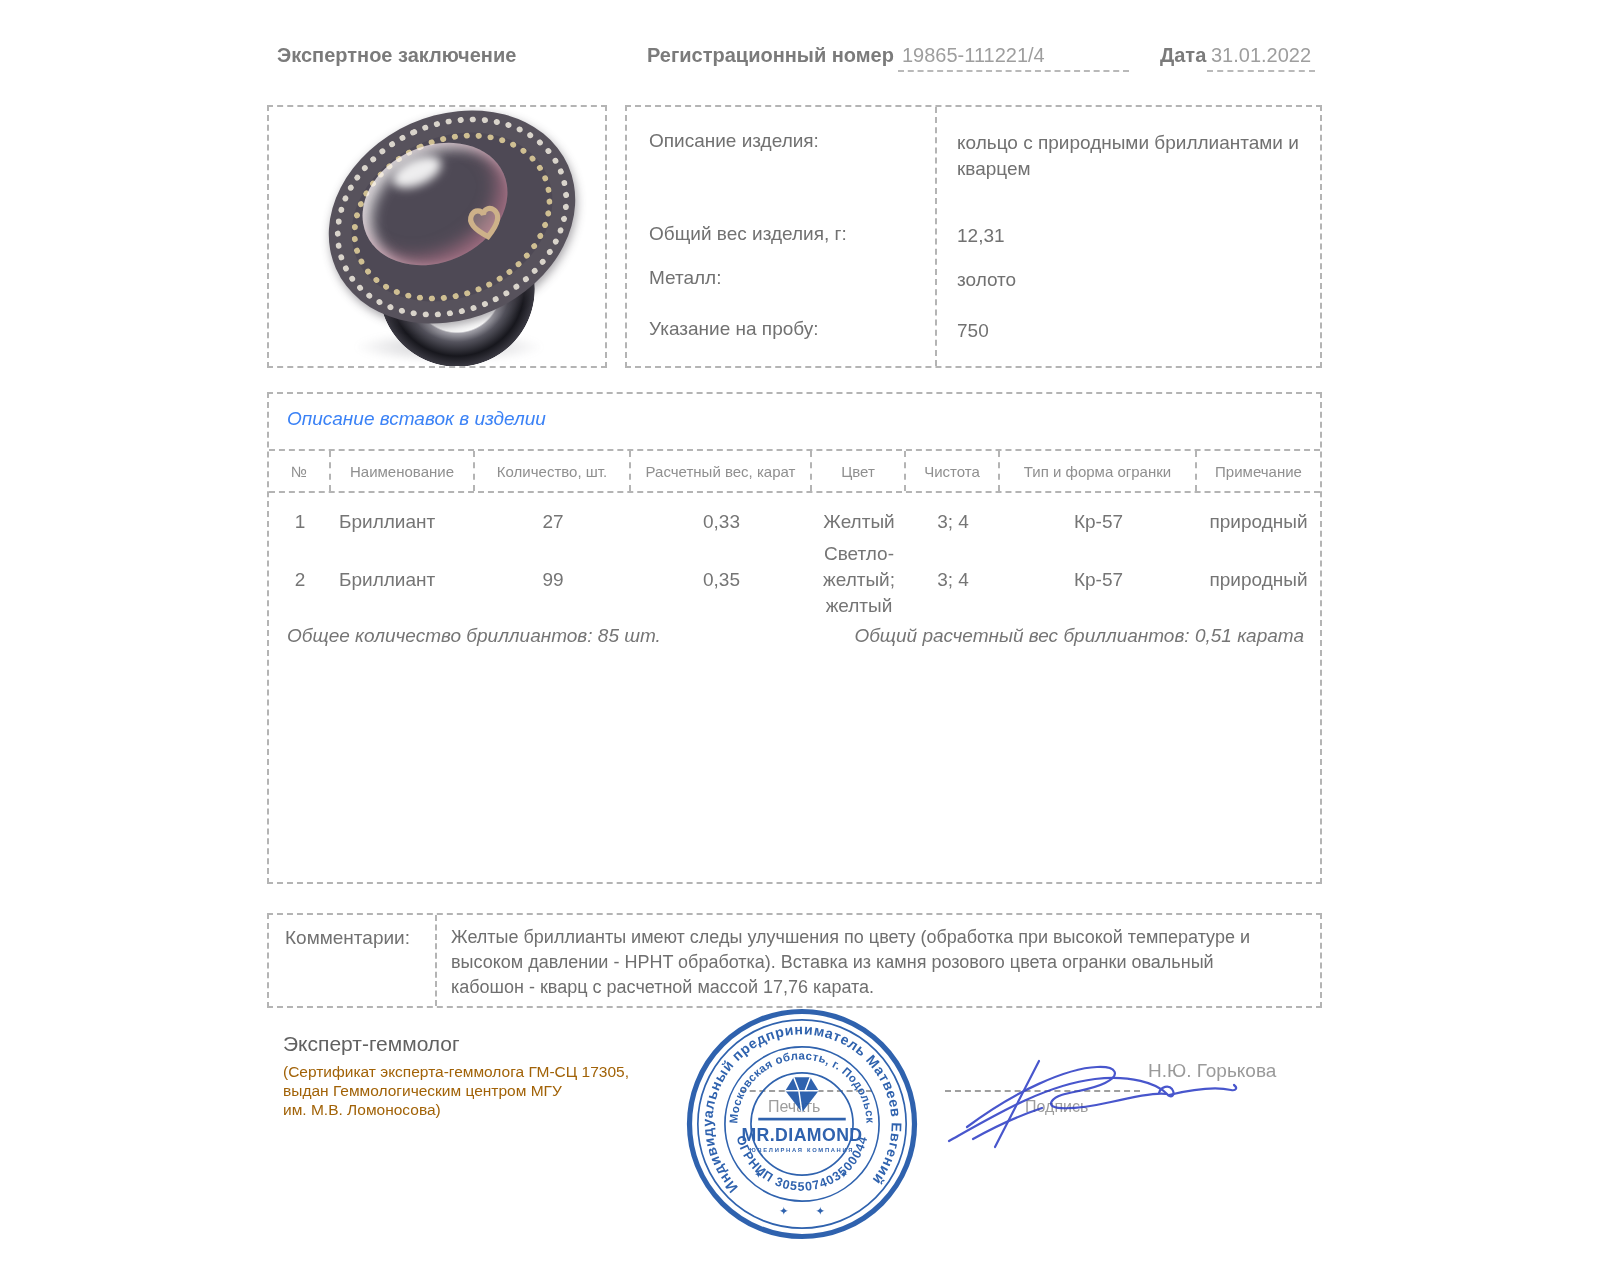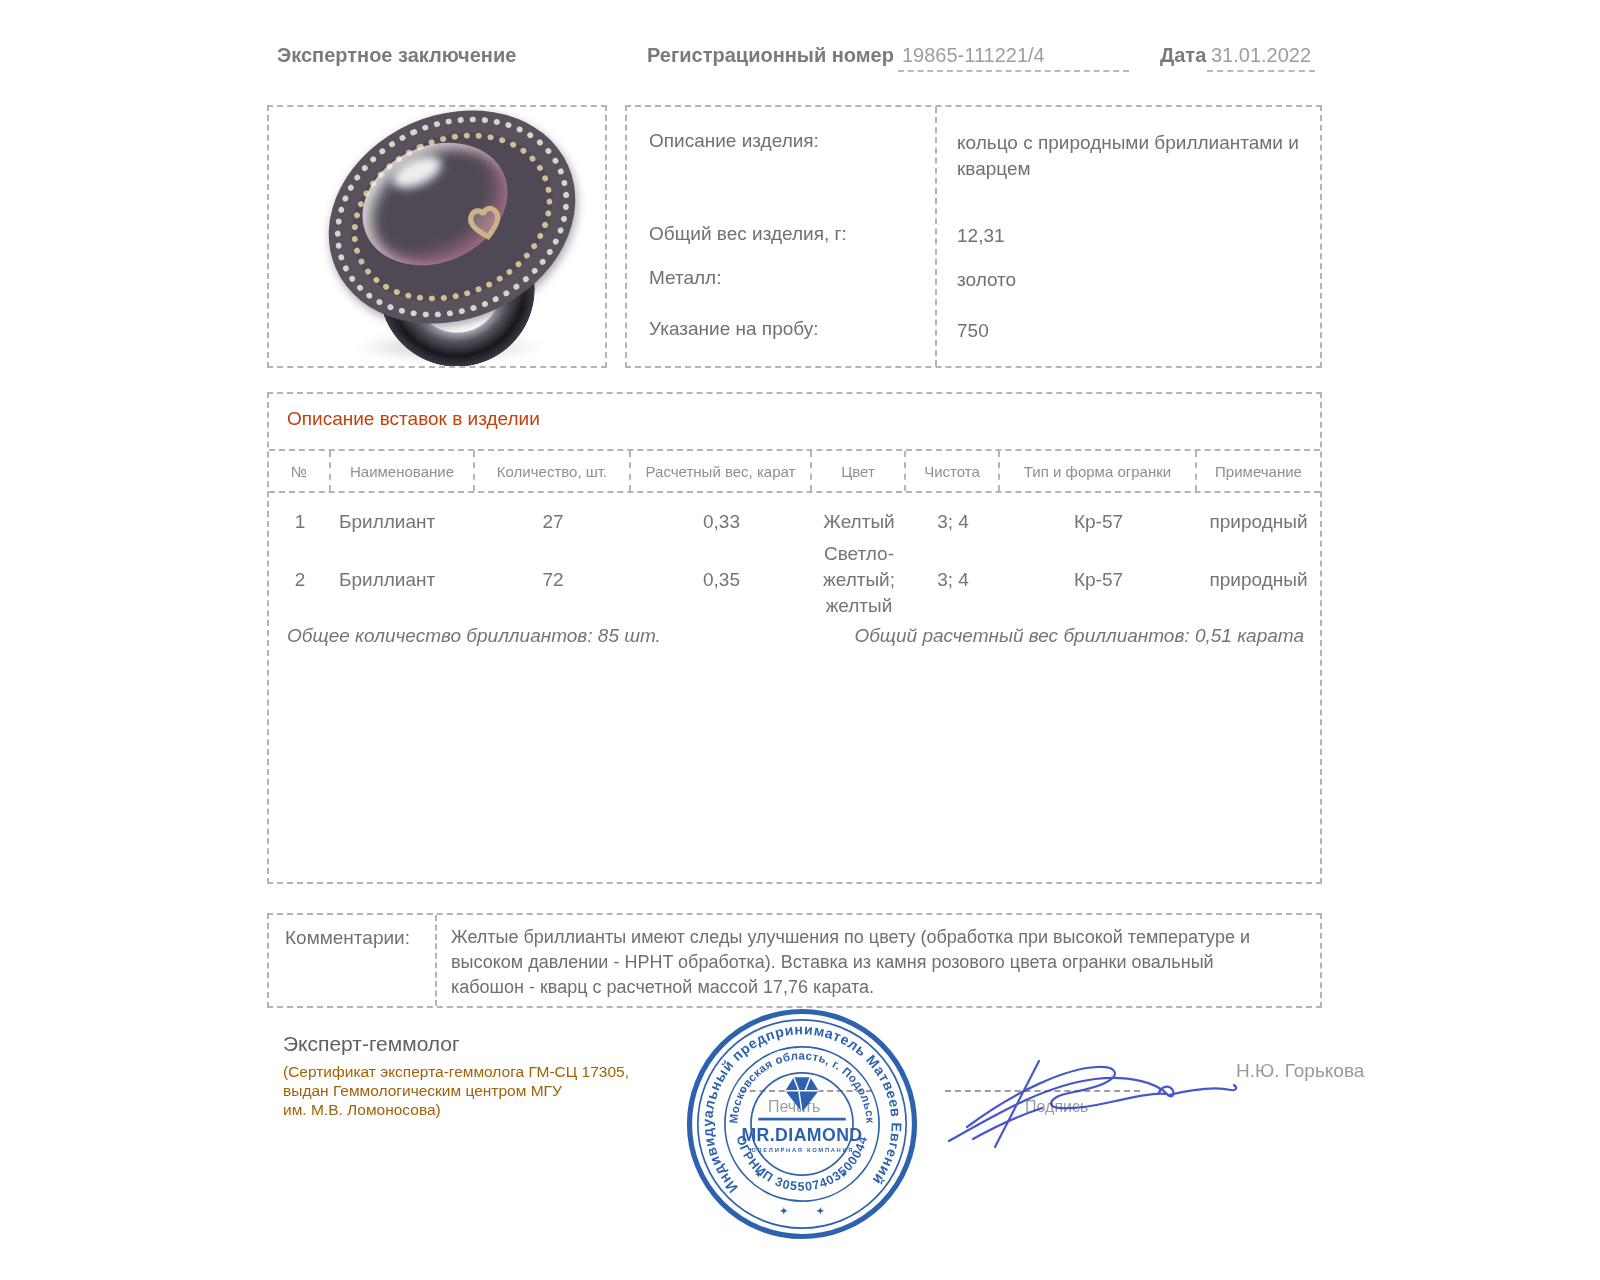--- a/index.html
+++ b/index.html
@@ -11,42 +11,42 @@
   .lt-val{color:#9e9e9e;font-size:20px;border-bottom:2px dashed #b9b9b9;padding:0 4px 3px 4px;}
 
   .dash-box{position:absolute;border:2px dashed #b4b4b4;box-sizing:border-box;background:#fff;}
 
   
   .desc-row-label{position:absolute;left:22px;font-size:19px;color:#717171;text-align:center;}
   .desc-row-value{position:absolute;left:330px;font-size:19px;color:#717171;width:370px;line-height:26px;}
   .desc-divider{position:absolute;left:308px;top:0;bottom:0;border-left:2px dashed #b4b4b4;}
 
   
-  .tbl-title{position:absolute;left:18px;top:14px;font-size:19px;color:#c2410c;}
+  .tbl-title{position:absolute;left:18px;top:14px;font-size:19px;color:#3b82f6;font-style:italic;}
   .tbl-head{position:absolute;left:0;right:0;top:55px;height:44px;display:flex;border-top:2px dashed #b4b4b4;border-bottom:2px dashed #b4b4b4;box-sizing:border-box;}
   .tbl-head .cell{box-sizing:border-box;border-right:2px dashed #b4b4b4;display:flex;align-items:center;justify-content:center;font-size:15px;color:#8f8f8f;text-align:center;}
   .tbl-head .cell:last-child{border-right:none;}
   .tbl-row{position:absolute;left:0;right:0;display:flex;}
   .tbl-row .cell{box-sizing:border-box;display:flex;align-items:center;justify-content:center;font-size:19px;color:#757575;text-align:center;line-height:26px;}
   .tbl-row .cell.left{justify-content:flex-start;padding-left:8px;}
   .c0{width:62px;}.c1{width:144px;}.c2{width:156px;}.c3{width:181px;}
   .c4{width:94px;}.c5{width:94px;}.c6{width:197px;}.c7{width:123px;}
   .tbl-sum{position:absolute;left:0;right:0;top:231px;height:24px;font-size:19px;color:#757575;font-style:italic;}
   .tbl-sum .sum-l{position:absolute;left:18px;top:0;}
   .tbl-sum .sum-r{position:absolute;right:16px;top:0;}
 
   
   .com-label{position:absolute;left:16px;top:12px;font-size:19px;color:#717171;}
   .com-divider{position:absolute;left:166px;top:0;bottom:0;border-left:2px dashed #b4b4b4;}
   .com-text{position:absolute;left:182px;top:10px;width:812px;font-size:18px;line-height:25px;color:#6f6f6f;}
 
   
   .exp-title{position:absolute;left:283px;top:1032px;font-size:21px;color:#616161;}
   .exp-cert{position:absolute;left:283px;top:1062px;font-size:15.5px;line-height:19px;color:#a16207;}
-  .sig-name{position:absolute;left:1236px;top:1060px;font-size:19px;color:#9a9a9a;}
+  .sig-name{position:absolute;left:1148px;top:1060px;font-size:19px;color:#9a9a9a;}
   .sign-line{position:absolute;border-top:2px dashed #9f9f9f;height:0;}
   .line-label{position:absolute;font-size:16px;color:#9d9d9d;}
 
   
   .photo-stage{position:absolute;inset:0;overflow:hidden;}
   .floor-shadow{position:absolute;left:85px;top:224px;width:190px;height:32px;border-radius:50%;
     background:radial-gradient(ellipse at center,rgba(110,110,120,0.40),rgba(110,110,120,0) 70%);filter:blur(3px);}
   .band{position:absolute;left:110px;top:104px;width:156px;height:156px;border-radius:50%;
     background:radial-gradient(closest-side,rgba(0,0,0,0) 55%,#a2a1a9 57%,#55545e 68%,#17171d 86%,#3a3942 99%,rgba(0,0,0,0) 100%);}
   .halo-base{position:absolute;left:56px;top:8px;width:254px;height:204px;border-radius:50%;
@@ -124,21 +124,21 @@
       <div class="cell c3">0,33</div>
       <div class="cell c4">Желтый</div>
       <div class="cell c5">3; 4</div>
       <div class="cell c6">Кр-57</div>
       <div class="cell c7">природный</div>
     </div>
 
     <div class="tbl-row" style="top:160px;height:52px;">
       <div class="cell c0">2</div>
       <div class="cell c1 left">Бриллиант</div>
-      <div class="cell c2">72</div>
+      <div class="cell c2">99</div>
       <div class="cell c3">0,35</div>
       <div class="cell c4">Светло-желтый; желтый</div>
       <div class="cell c5">3; 4</div>
       <div class="cell c6">Кр-57</div>
       <div class="cell c7">природный</div>
     </div>
 
     <div class="tbl-sum">
       <div class="sum-l">Общее количество бриллиантов: 85 шт.</div>
       <div class="sum-r">Общий расчетный вес бриллиантов: 0,51 карата</div>

